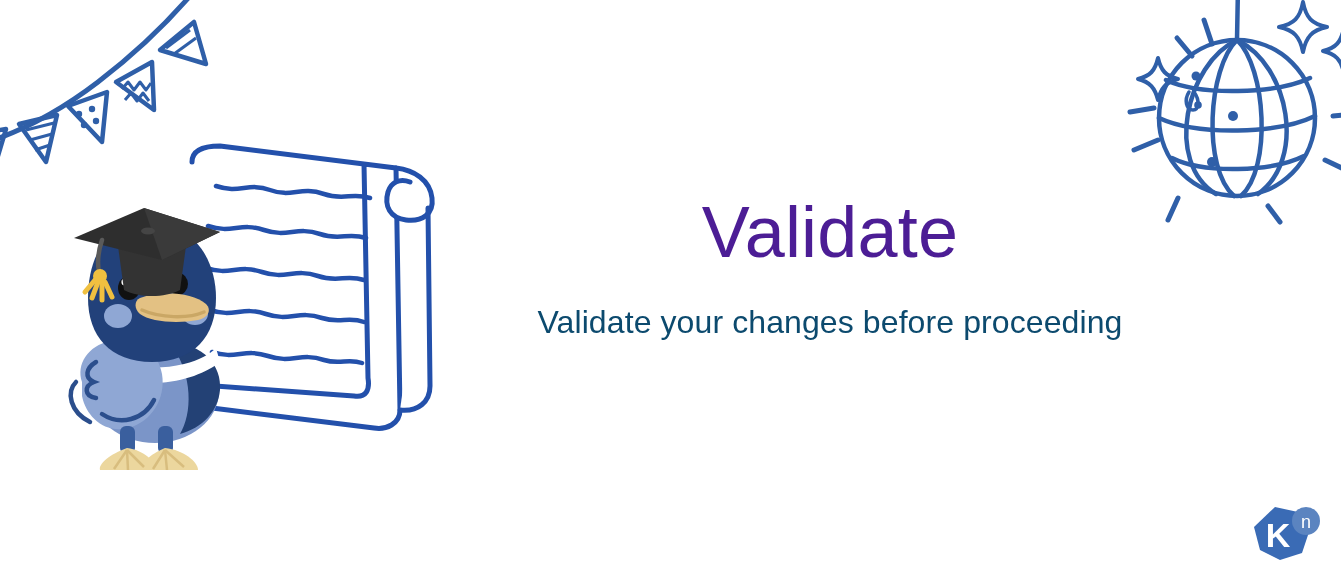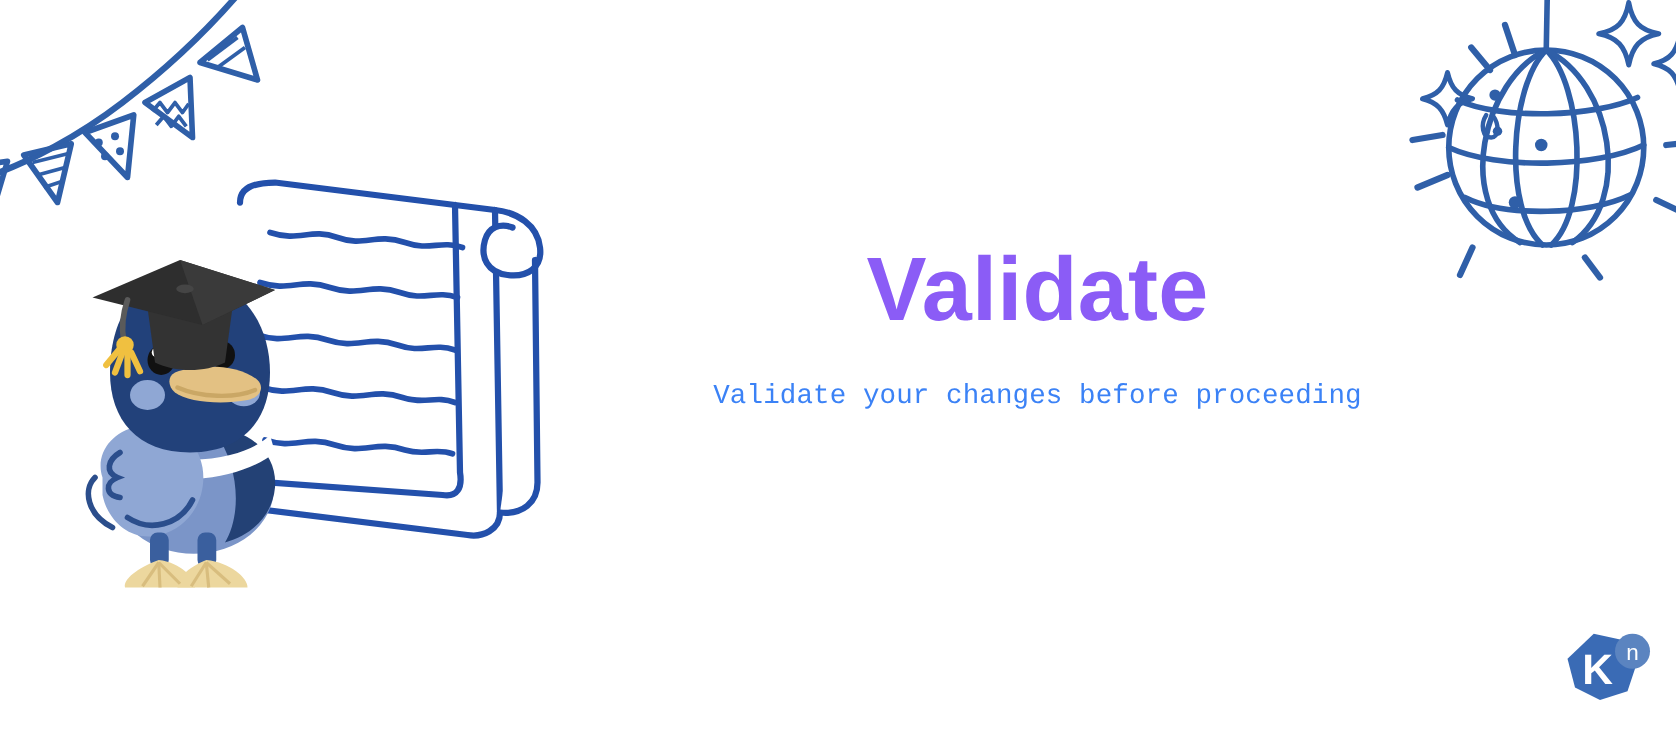--- a/index.html
+++ b/index.html
@@ -64,35 +64,35 @@
     position: absolute;
     left: 470px;
     top: 196px;
     width: 720px;
     text-align: center;
   }
 
   #page-title {
     font-family: "Liberation Sans", sans-serif;
     font-size: 72px;
-    font-weight: 700;
+    font-weight: 400;
     line-height: 1.0;
     letter-spacing: 0.2px;
-    color: #8b5cf6;
+    color: #4c1d95;
     white-space: nowrap;
   }
 
   #page-subtitle {
     margin-top: 36px;
-    font-family: Liberation Mono, monospace;
-    font-size: 22px;
+    font-family: Liberation Sans, sans-serif;
+    font-size: 32px;
     font-weight: 400;
     line-height: 1.15;
     letter-spacing: 0.1px;
-    color: #3b82f6;
+    color: #0c4a6e;
     white-space: nowrap;
   }
 
   
   #brand-logo {
     position: absolute;
     left: 1248px;
     top: 503px;
     width: 76px;
     height: 62px;

